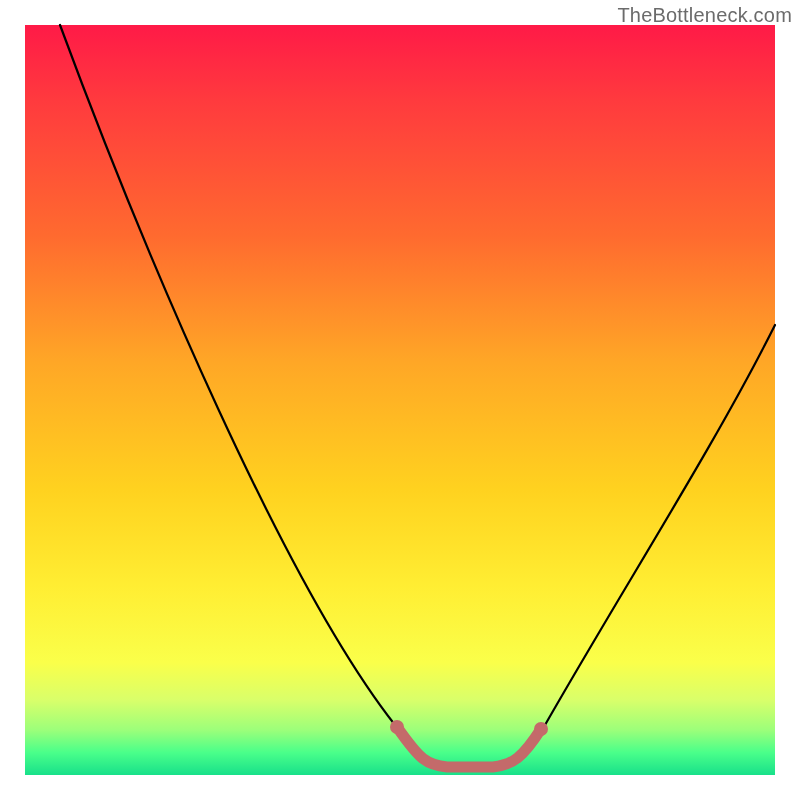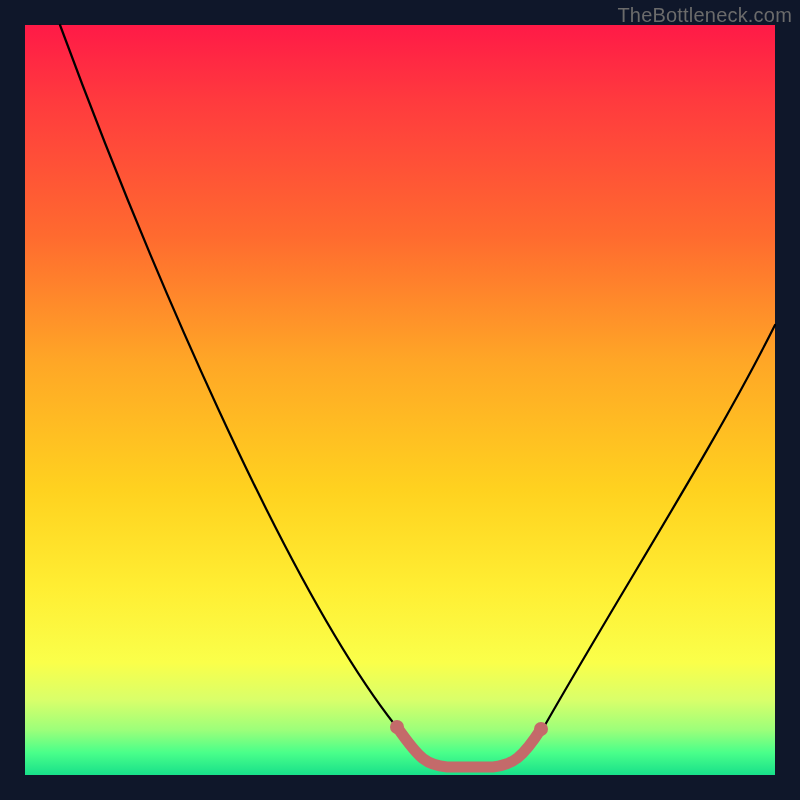--- a/index.html
+++ b/index.html
@@ -10,21 +10,21 @@
     background: #000;
     overflow: hidden;
     font-family: Arial, Helvetica, sans-serif;
   }
   .frame {
     position: absolute;
     left: 0;
     top: 0;
     width: 800px;
     height: 800px;
-    background: #0f172a;
+    background: #ffffff;
   }
   .plot-area {
     position: absolute;
     left: 25px;
     top: 25px;
     width: 750px;
     height: 750px;
     
     background: linear-gradient(to bottom,
       #ff1a47 0%,

